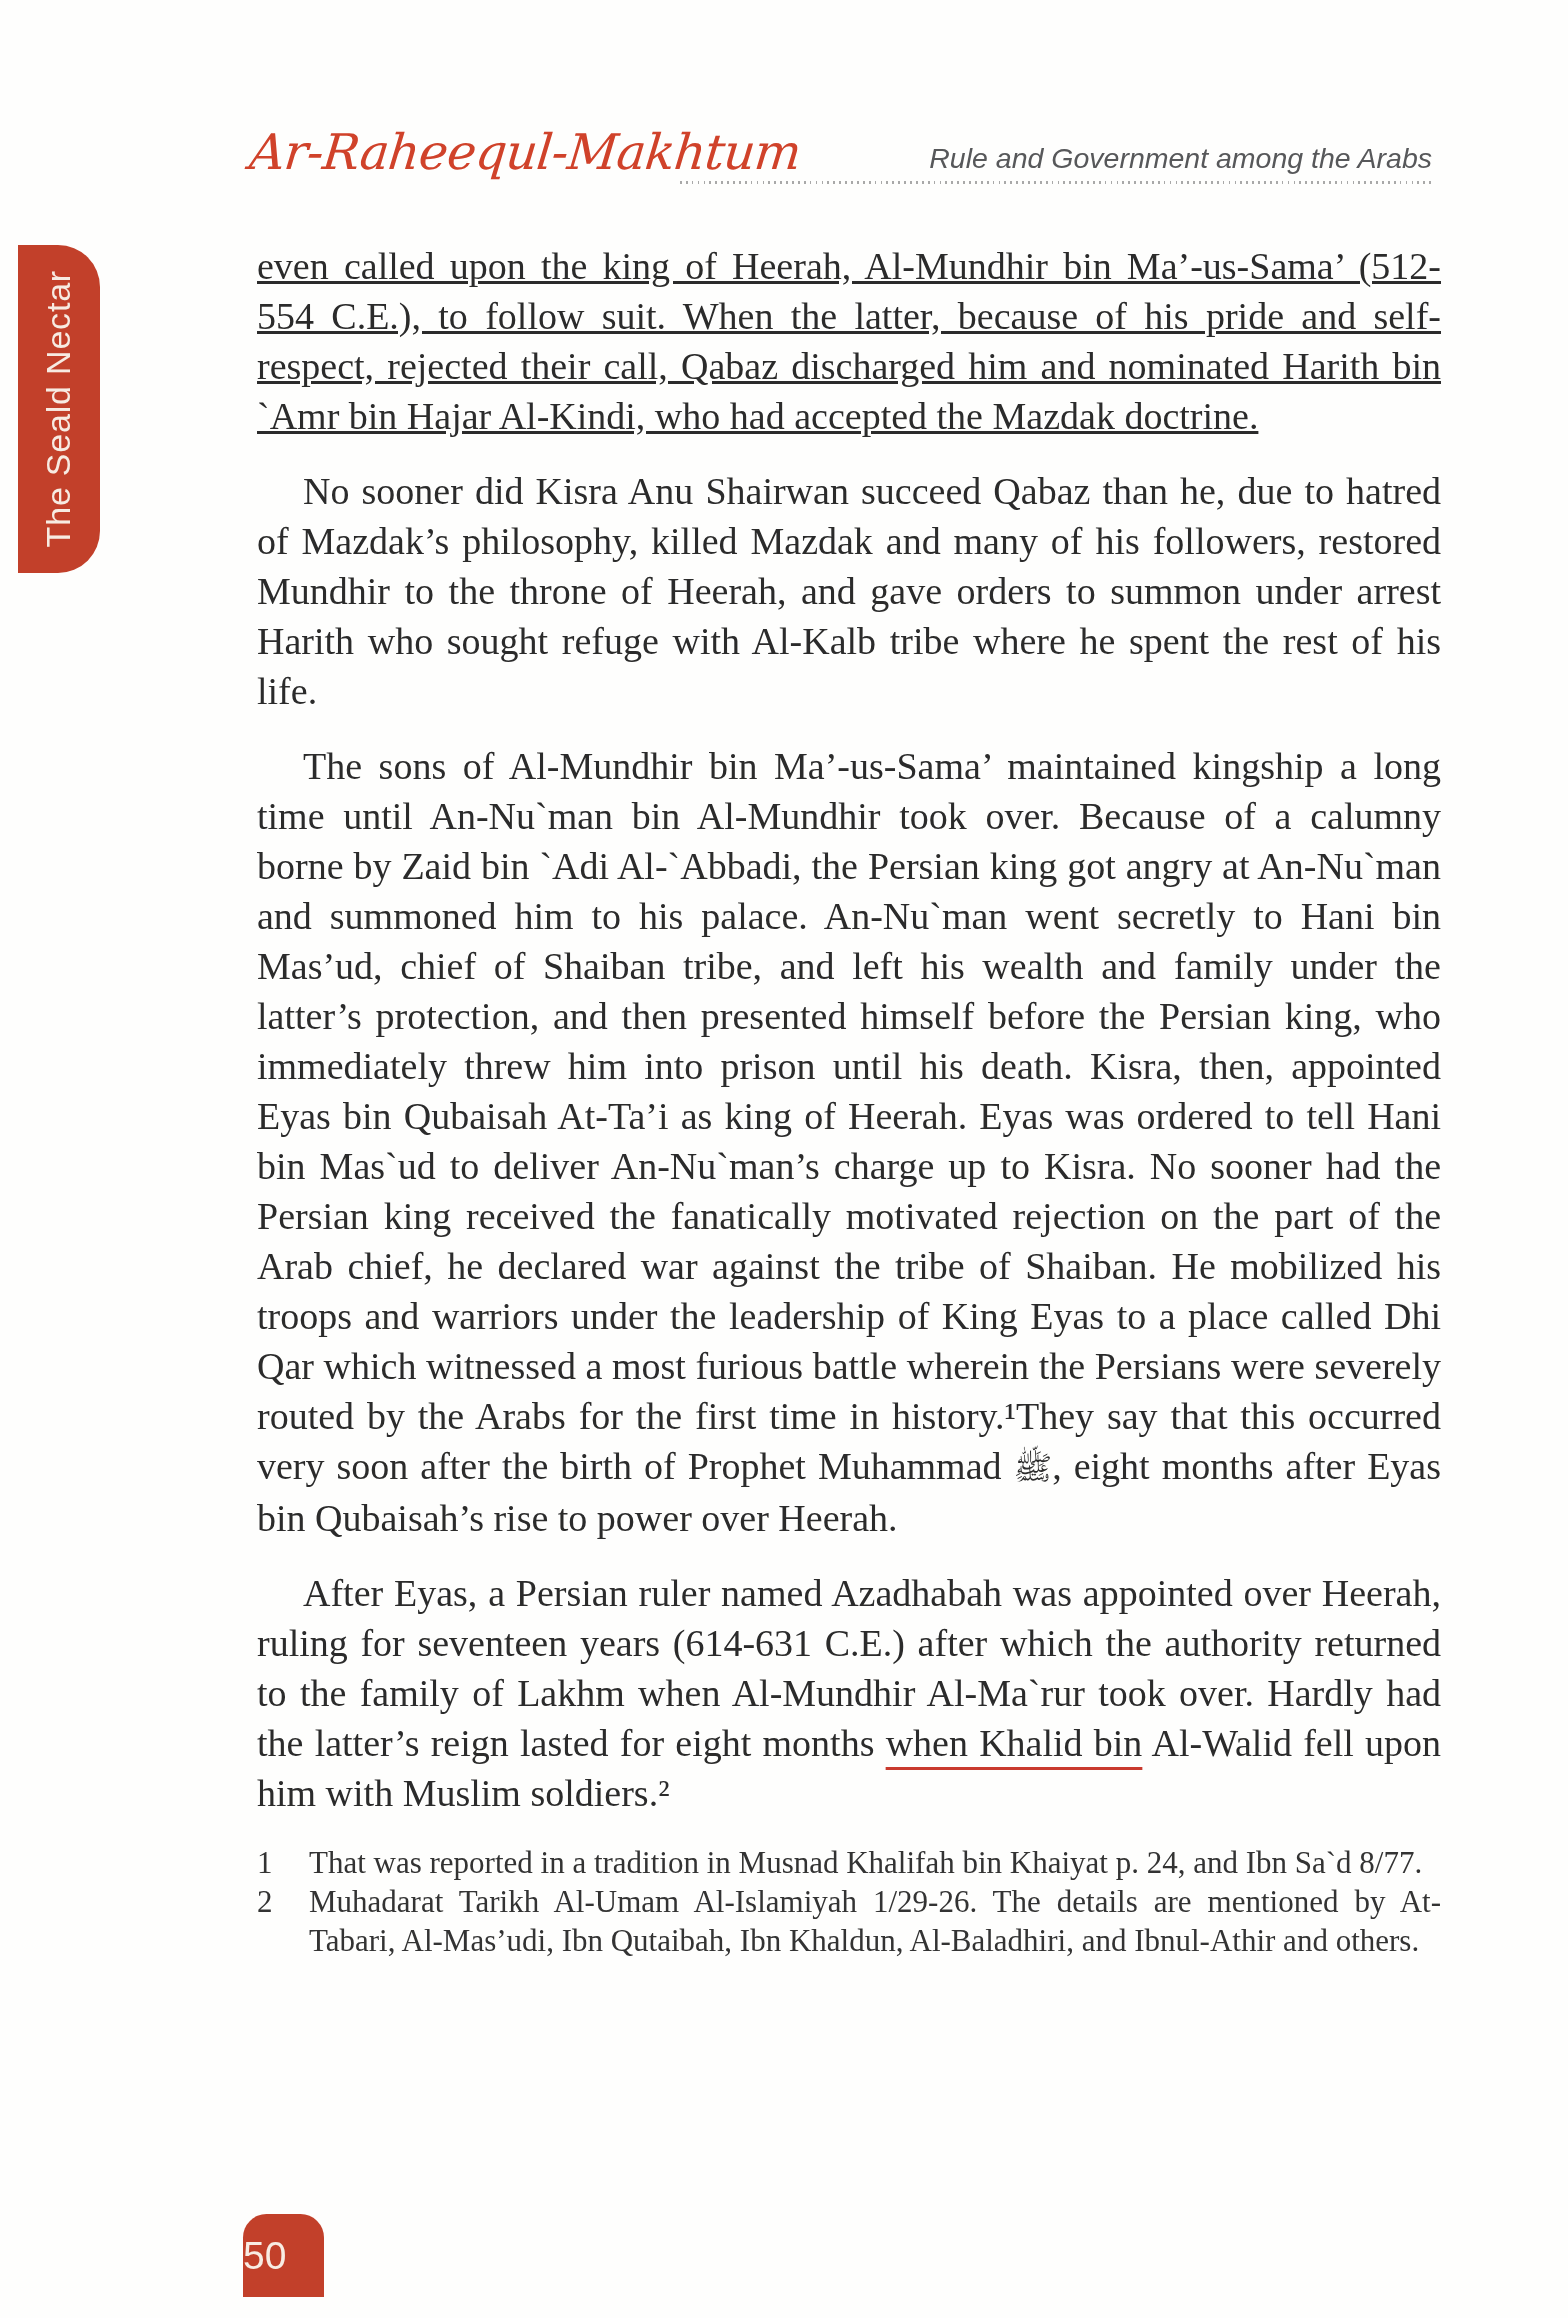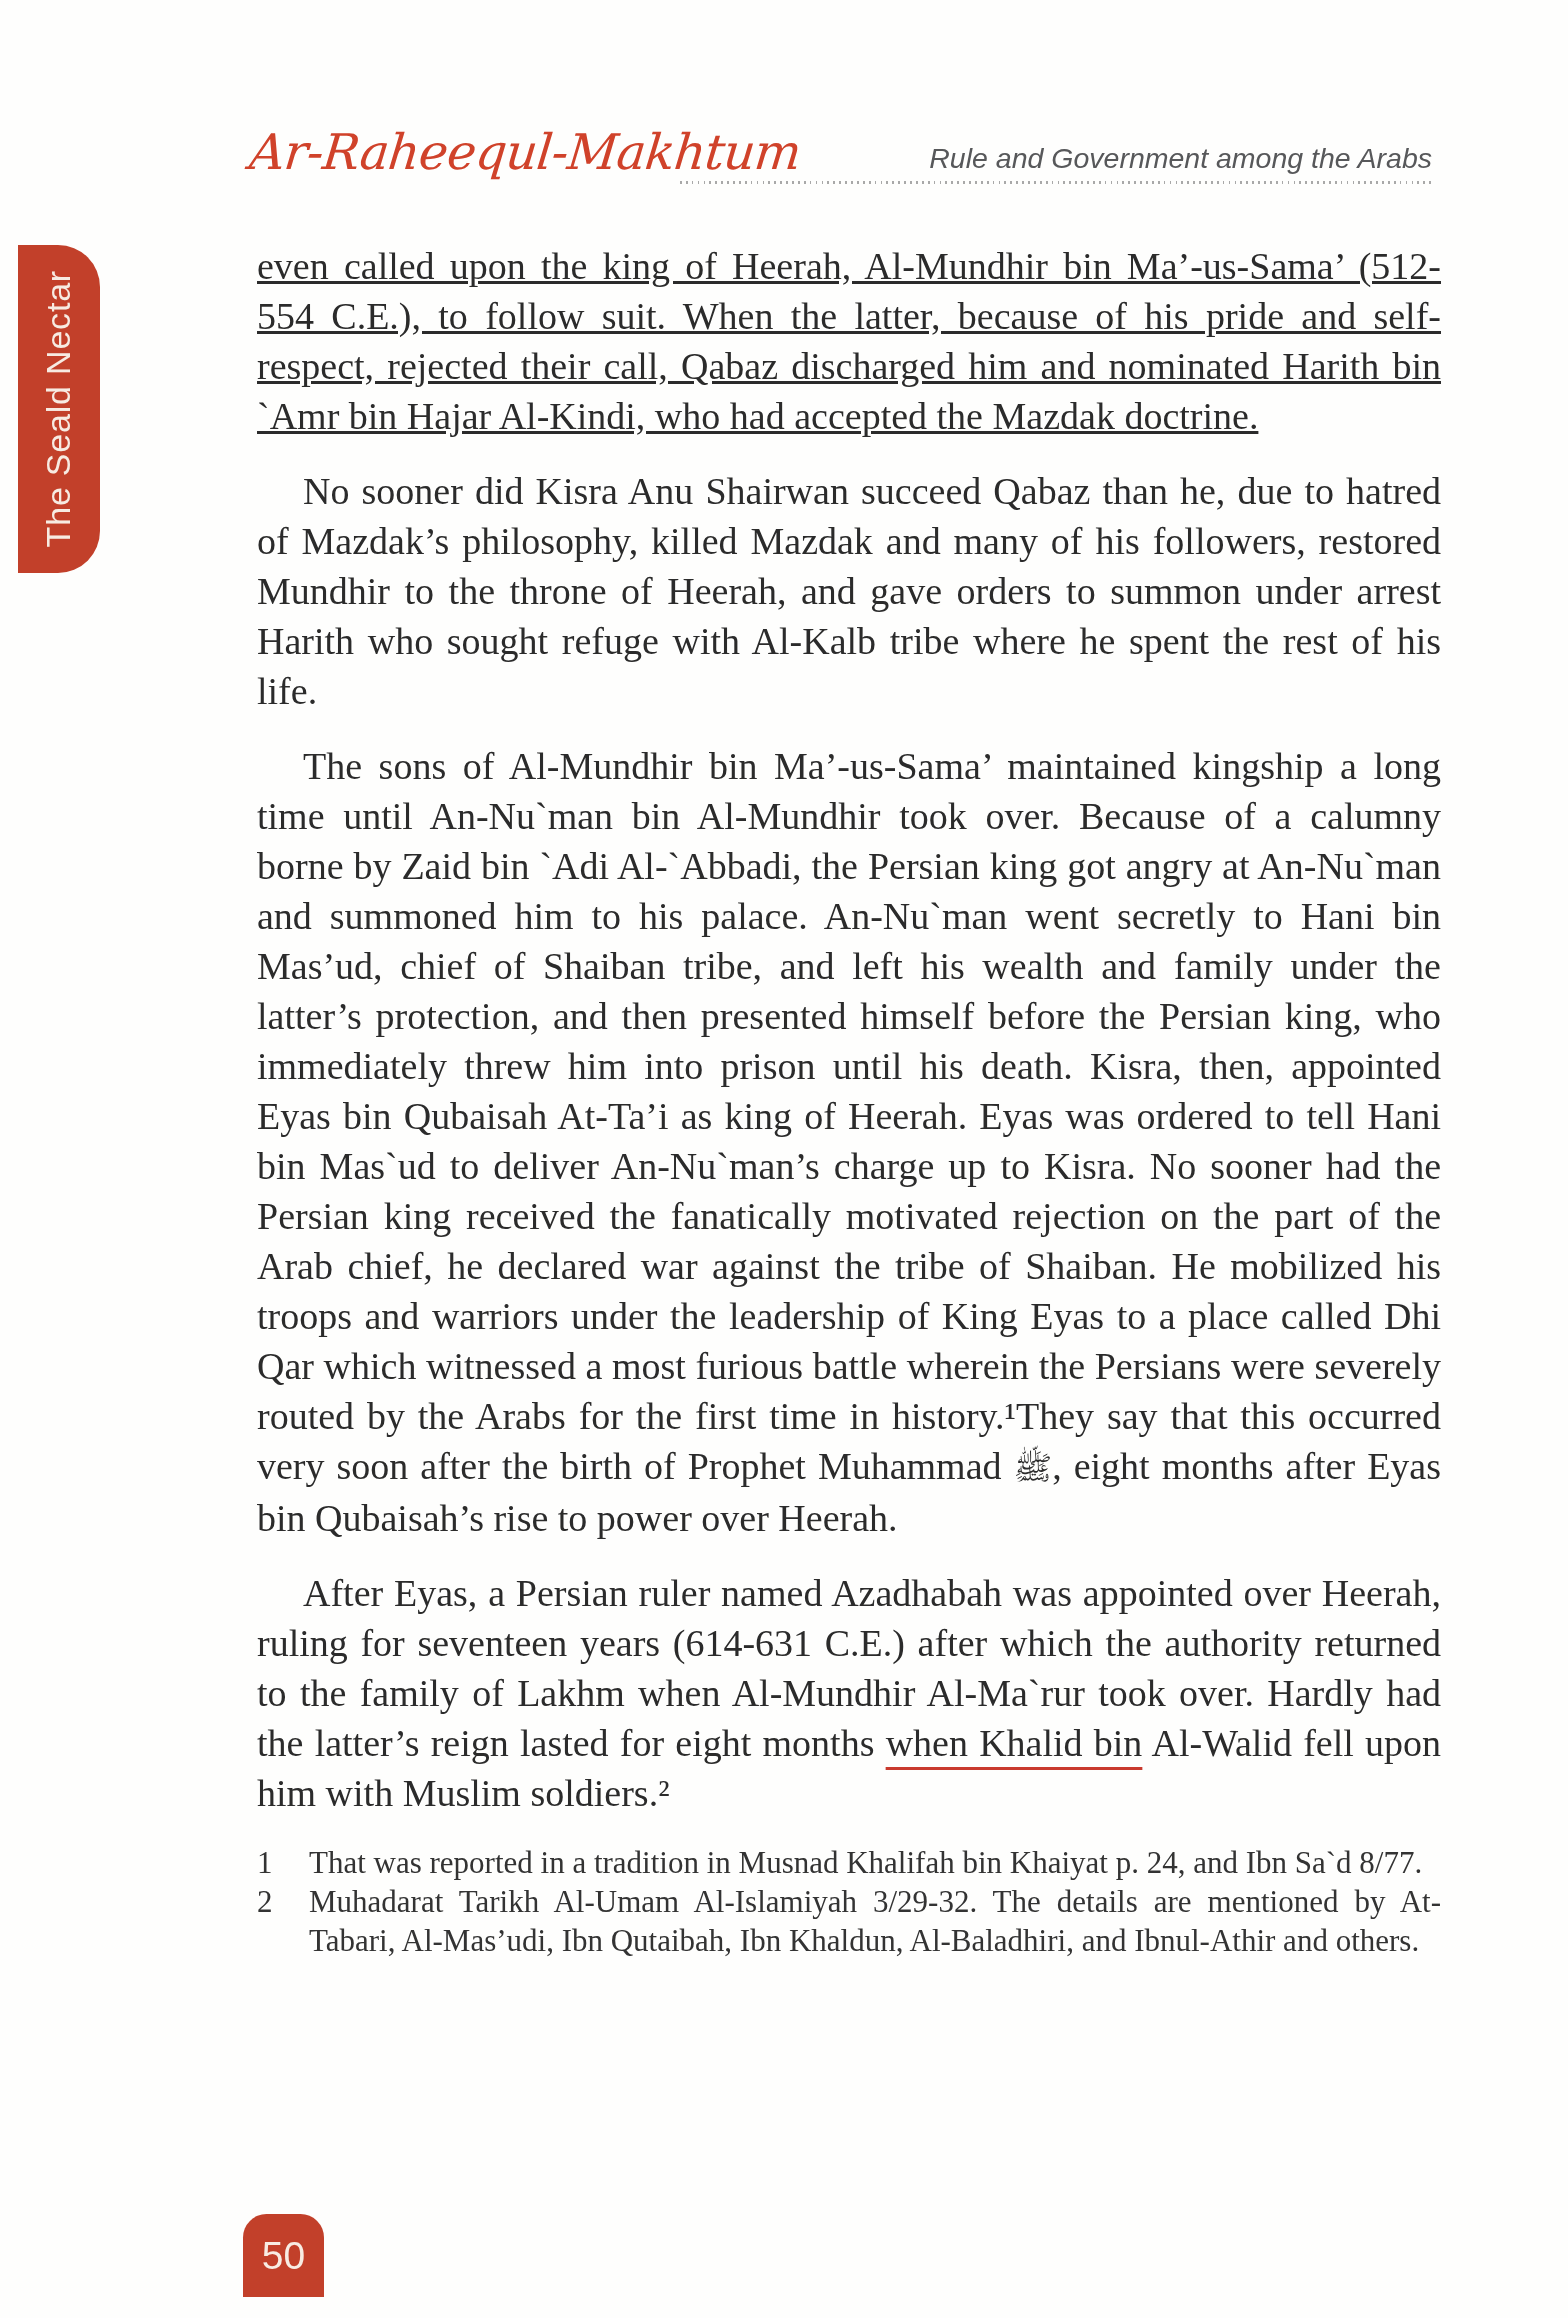--- a/index.html
+++ b/index.html
@@ -122,21 +122,20 @@
   .page-number-box {
     position: absolute;
     left: 243px;
     top: 2214px;
     width: 81px;
     height: 83px;
     background: #c2402a;
     border-radius: 23.5px 23.5px 0 0;
     display: flex;
     align-items: center;
-    justify-content: center;
   }
   .page-number-box span {
     font-family: "Liberation Sans", sans-serif;
     font-size: 39px;
     color: #f8ece3;
   }
 </style>
 </head>
 <body>
 
@@ -162,21 +161,21 @@
 
     <p class="para"><span>After Eyas, a Persian ruler named Azadhabah was appointed over Heerah, ruling for seventeen years (614-631 C.E.) after which the authority returned to the family of Lakhm when Al-Mundhir Al-Ma`rur took over. Hardly had the latter’s reign lasted for eight months </span><span class="red-underline">when Khalid bin</span><span> Al-Walid fell upon him with Muslim soldiers.²</span></p>
 
     <div class="footnotes">
       <div class="footnote">
         <span class="footnote-number">1</span>
         <span class="footnote-text">That was reported in a tradition in Musnad Khalifah bin Khaiyat p. 24, and Ibn Sa`d 8/77.</span>
       </div>
       <div class="footnote">
         <span class="footnote-number">2</span>
-        <span class="footnote-text">Muhadarat Tarikh Al-Umam Al-Islamiyah 3/29-32. The details are mentioned by At-Tabari, Al-Mas’udi, Ibn Qutaibah, Ibn Khaldun, Al-Baladhiri, and Ibnul-Athir and others.</span>
+        <span class="footnote-text">Muhadarat Tarikh Al-Umam Al-Islamiyah 1/29-26. The details are mentioned by At-Tabari, Al-Mas’udi, Ibn Qutaibah, Ibn Khaldun, Al-Baladhiri, and Ibnul-Athir and others.</span>
       </div>
     </div>
 
   </div>
 
   <div class="page-number-box">
     <span>50</span>
   </div>
 
 </div>

